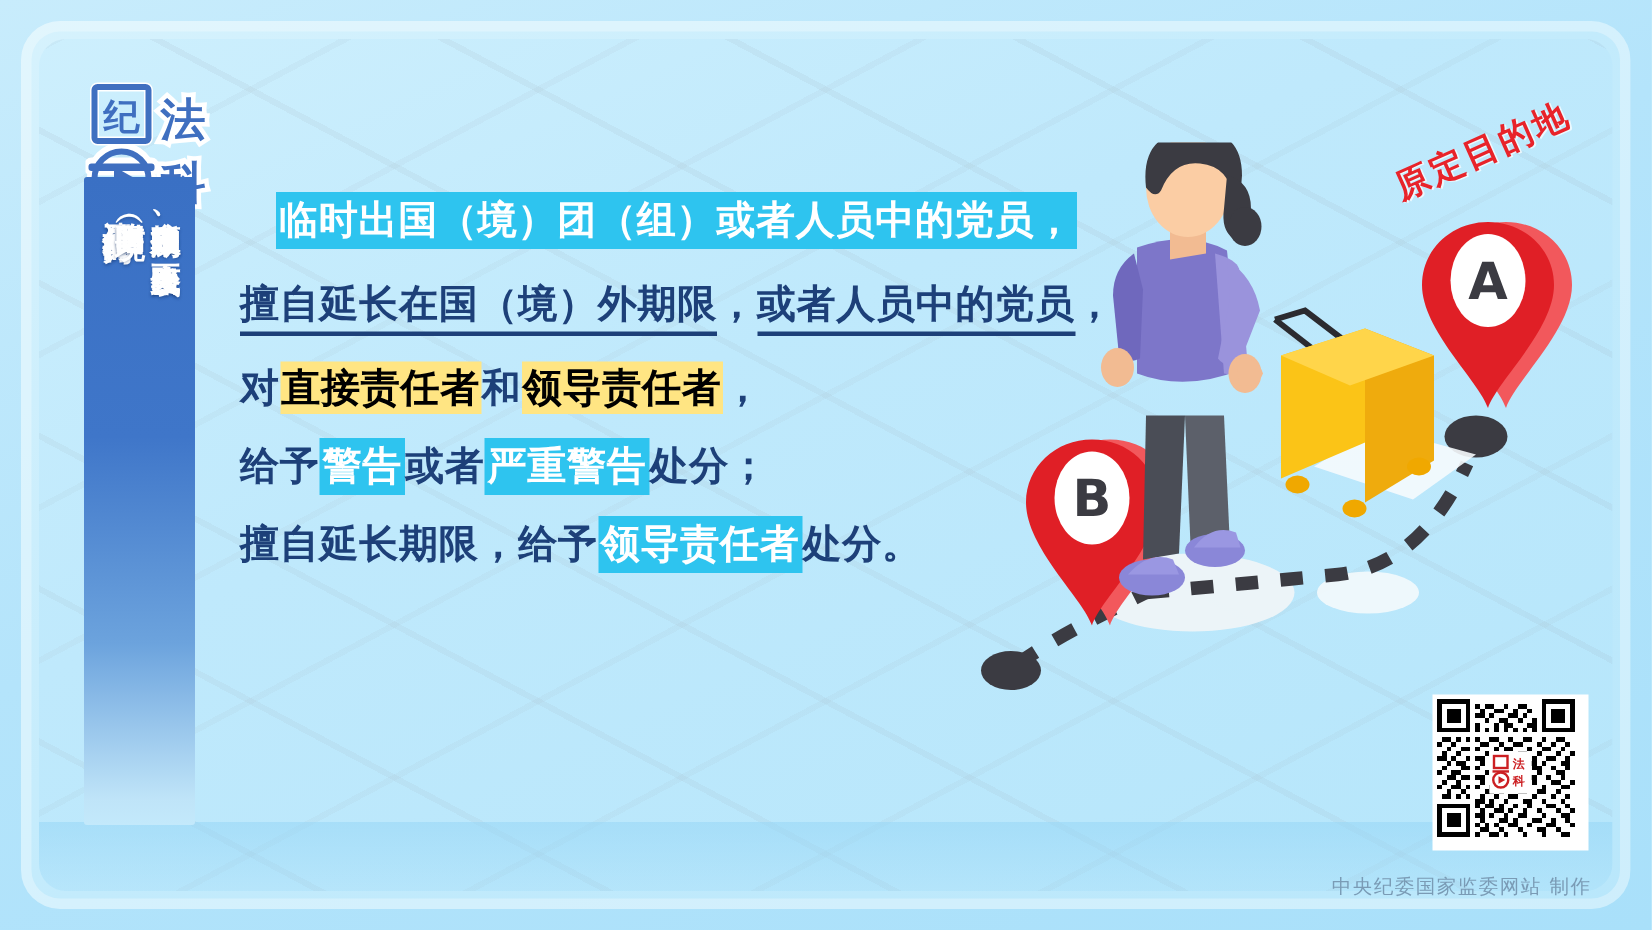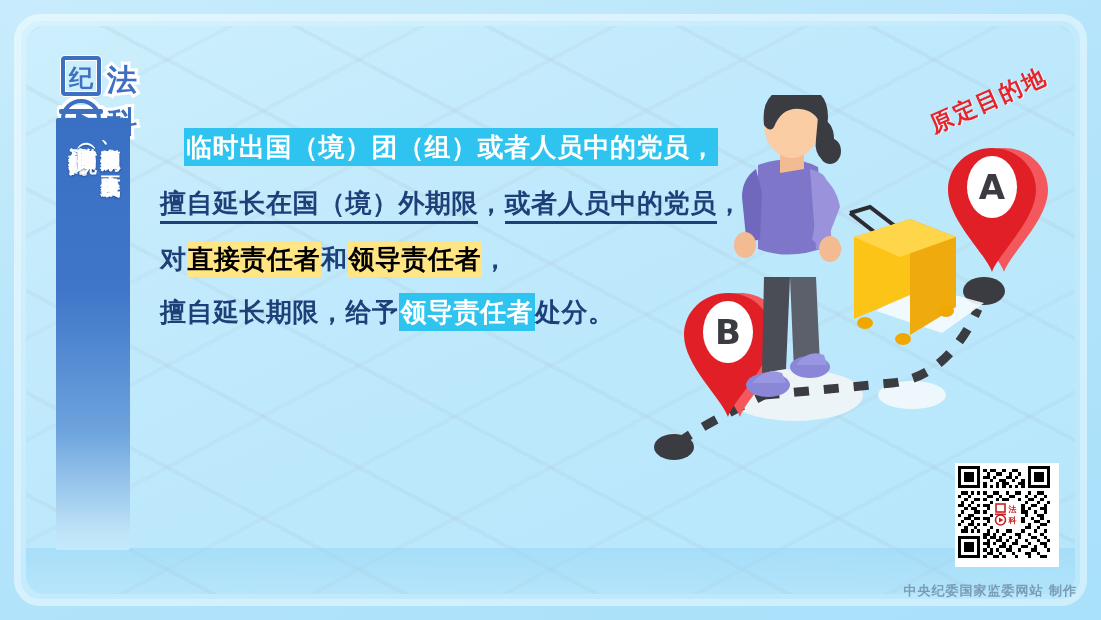--- a/index.html
+++ b/index.html
@@ -66,22 +66,22 @@
     font-family:"DejaVu Sans","Liberation Sans",sans-serif;
     text-shadow:1px 1px 0 rgba(255,255,255,.7);white-space:nowrap;}
 
   
   .qr{position:absolute;left:955px;top:463px;width:98px;height:98px;background:#fff;padding:3px;}
   .qr svg{display:block;}
   .qr-logo{position:absolute;left:50%;top:50%;transform:translate(-50%,-50%);
     width:26px;height:26px;background:#fff;border:1px solid #fff;}
 
   
-  .credit{position:absolute;right:24px;bottom:20px;color:#7a9bb5;font-size:13px;
-    letter-spacing:1px;white-space:nowrap;font-weight:bold;}
+  .credit{position:absolute;right:40px;bottom:20px;color:#7a9bb5;font-size:13px;
+    letter-spacing:1px;white-space:nowrap;}
 </style>
 </head>
 <body>
 
 <div id="stage">
   <div class="frame-outer"></div>
   <div class="frame-inner">
     <div class="grid"></div>
     <div class="floorband"></div>
   </div>
@@ -108,20 +108,21 @@
   <div class="banner">
     <div class="vcol vcol-left">违反工作纪律的行为：</div>
     <div class="vcol vcol-right">擅自延长期限、变更路线
 临时出国（境）</div>
   </div>
 
   <div class="maintext">
     <div class="mline row1"><span class="hl-cyan">临时出国（境）团（组）或者人员中的党员，</span></div>
     <div class="mline row2"><span class="ul">擅自延长在国（境）外期限</span><span>，</span><span class="ul">或者人员中的党员</span><span>，</span></div>
     <div class="mline"><span>对</span><span class="hl-yellow">直接责任者</span><span>和</span><span class="hl-yellow">领导责任者</span><span>，</span></div>
+    <div class="mline"><span>给予</span><span class="hl-cyan">警告</span><span>或者</span><span class="hl-cyan">严重警告</span><span>处分；</span></div>
     <div class="mline"><span>擅自延长期限，给予</span><span class="hl-cyan">领导责任者</span><span>处分。</span></div>
   </div>
 
   <div class="illus">
     <svg width="420" height="370" viewBox="0 0 420 370" xmlns="http://www.w3.org/2000/svg">
 
       <ellipse cx="155" cy="300" rx="68" ry="26" fill="#eef4f8" opacity=".95"></ellipse>
       <ellipse cx="272" cy="300" rx="34" ry="14" fill="#f4f9fc" opacity=".9"></ellipse>
 
       <path d="M38 348 C 60 332, 92 316, 124 300" stroke="#3b3b42" stroke-width="9" fill="none" stroke-linecap="butt" stroke-dasharray="15 15"></path>

